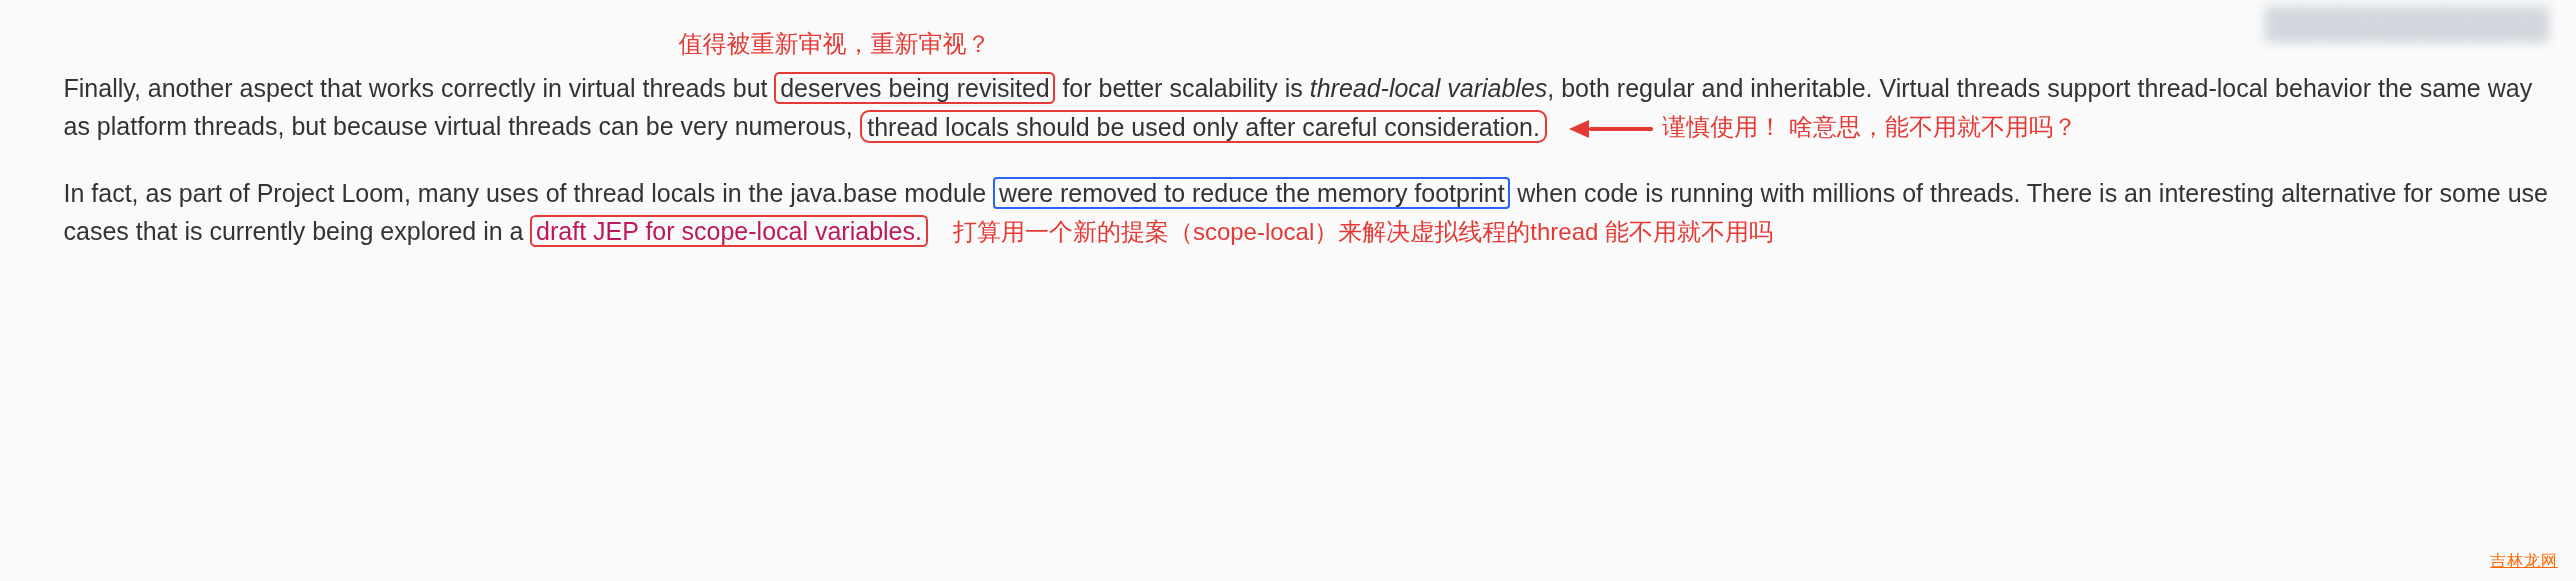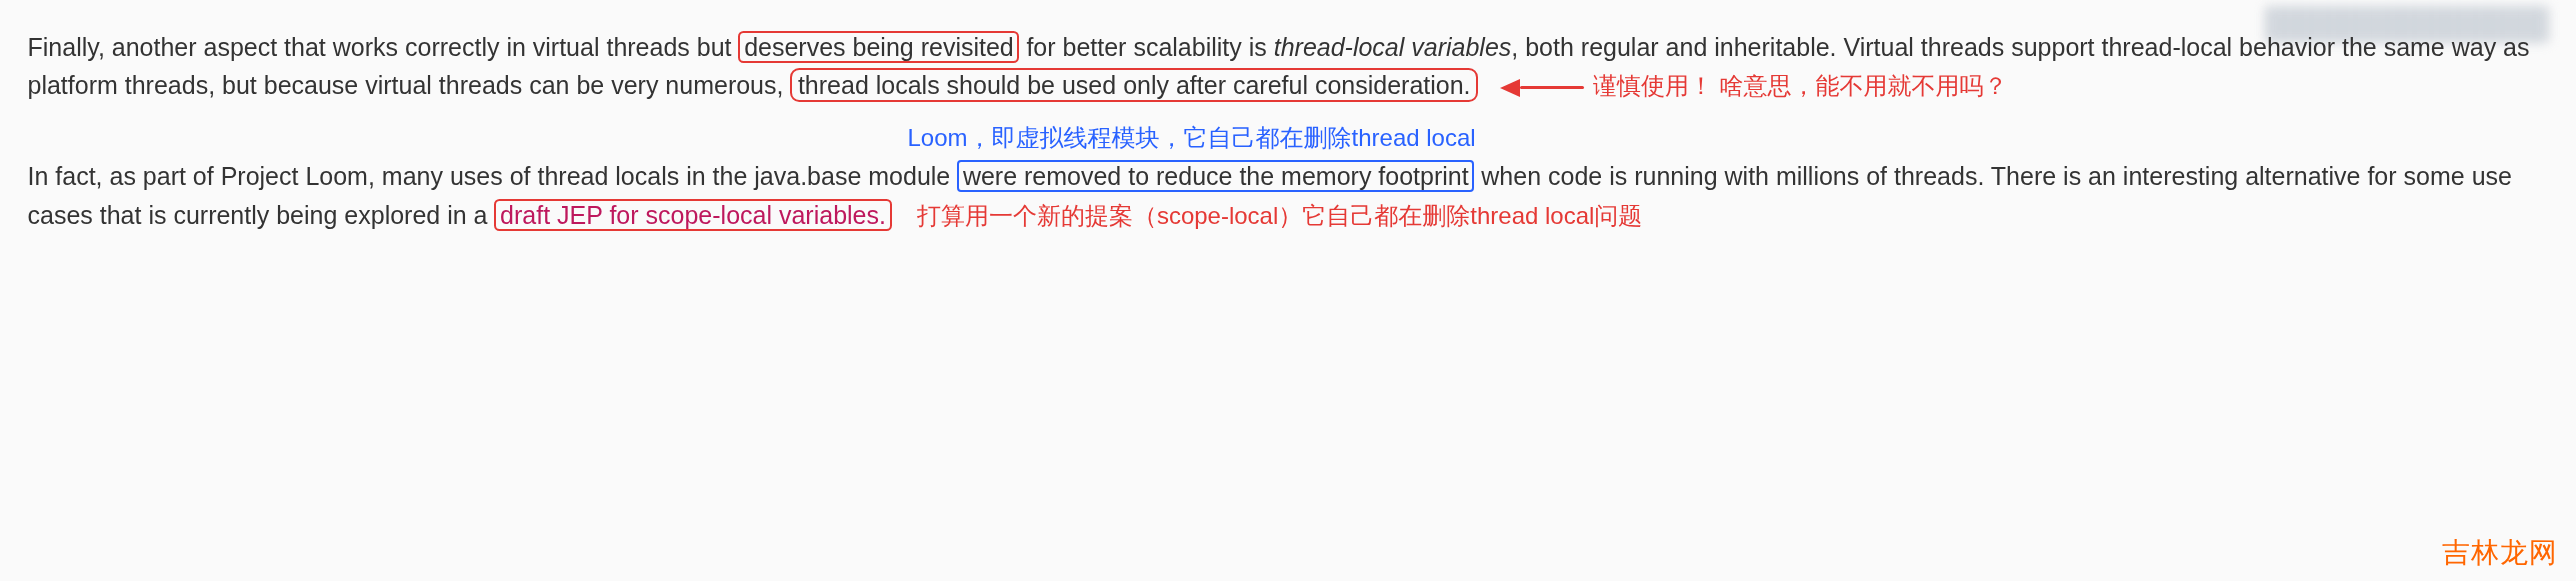--- a/index.html
+++ b/index.html
@@ -11,20 +11,21 @@
       position: relative;
       padding: 27.5px;
     }
     .content { position: relative; width: 100%; }
     .para {
       font-size: 25px;
       line-height: 1.55;
       color: #333;
       margin-bottom: 27.5px;
       position: relative;
+      margin-left: 36px;
     }
     .italic { font-style: italic; }
     .mono { font-family: Liberation Sans, sans-serif; }
     .link { color: #be185d; }
     .boxed-red {
       border: 2.8px solid #e53935;
       border-radius: 5.5px;
       padding: 0 3.7px;
       display: inline;
     }
@@ -56,53 +57,54 @@
     }
     .arrow-line {
       height: 3.7px;
       background: #e53935;
       border-radius: 1.8px;
     }
     .wm {
       position: absolute;
       right: 18.3px;
       bottom: 9.2px;
-      font-size: 28px;
+      font-size: 16px;
       color: #ff6600;
       letter-spacing: 0.9px;
+      text-decoration: underline;
     }
     .blur {
       position: absolute;
       top: 5.5px; right: 27.5px;
       width: 284px; height: 37px;
       background: repeating-linear-gradient(90deg,#c7cdd4 0 7.3px,#d0d6dd 7.3px 14.7px);
       filter: blur(5.5px);
       border-radius: 3.7px;
       opacity: 0.85;
     }
   </style>
 </head>
 <body>
 
 <div class="blur"></div>
 
 <div class="content">
 
+  <div class="anno red" style="position:relative; margin-left:651px; margin-bottom:9.2px;">值得被重新审视，重新审视？</div>
 
   <p class="para">
     <span>Finally, another aspect that works correctly in virtual threads but </span><span class="boxed-red">deserves being revisited</span><span> for better scalability is </span><span class="italic">thread-local variables</span><span>, both regular and inheritable. Virtual threads support thread-local behavior the same way as platform threads, but because virtual threads can be very numerous, </span><span class="boxed-red-large">thread locals should be used only after careful consideration.</span>
     <span style="display:inline-flex; align-items:center; vertical-align:middle; margin:0 9.2px 0 14.7px;">
       <span class="arrow-head"></span>
         <span class="arrow-line" style="width:64px;"></span>
     </span><span class="anno red" style="position:static; display:inline;">谨慎使用！  啥意思，能不用就不用吗？</span>
   </p>
 
-  <div class="anno blue" style="position:relative; text-align:left; margin-left:880px; margin-bottom:3.7px; margin-top:-11px;">Loom，即虚拟线程模块，它自己都在删除thread local</div>
 
   <p class="para">
     <span>In fact, as part of Project Loom, many uses of thread locals in the </span><span class="mono">java.base</span><span> module </span><span class="boxed-blue">were removed to reduce the memory footprint</span><span> when code is running with millions of threads. There is an interesting alternative for some use cases that is currently being explored in a </span><span class="link boxed-red">draft JEP for scope-local variables.</span>
-    <span class="anno red" style="position:static; display:inline; margin-left:18.3px;">打算用一个新的提案（scope-local）它自己都在删除thread local问题</span>
+    <span class="anno red" style="position:static; display:inline; margin-left:18.3px;">打算用一个新的提案（scope-local）来解决虚拟线程的thread 能不用就不用吗</span>
   </p>
 
 </div>
 
 <div class="wm">吉林龙网</div>
 
 
 </body></html>

